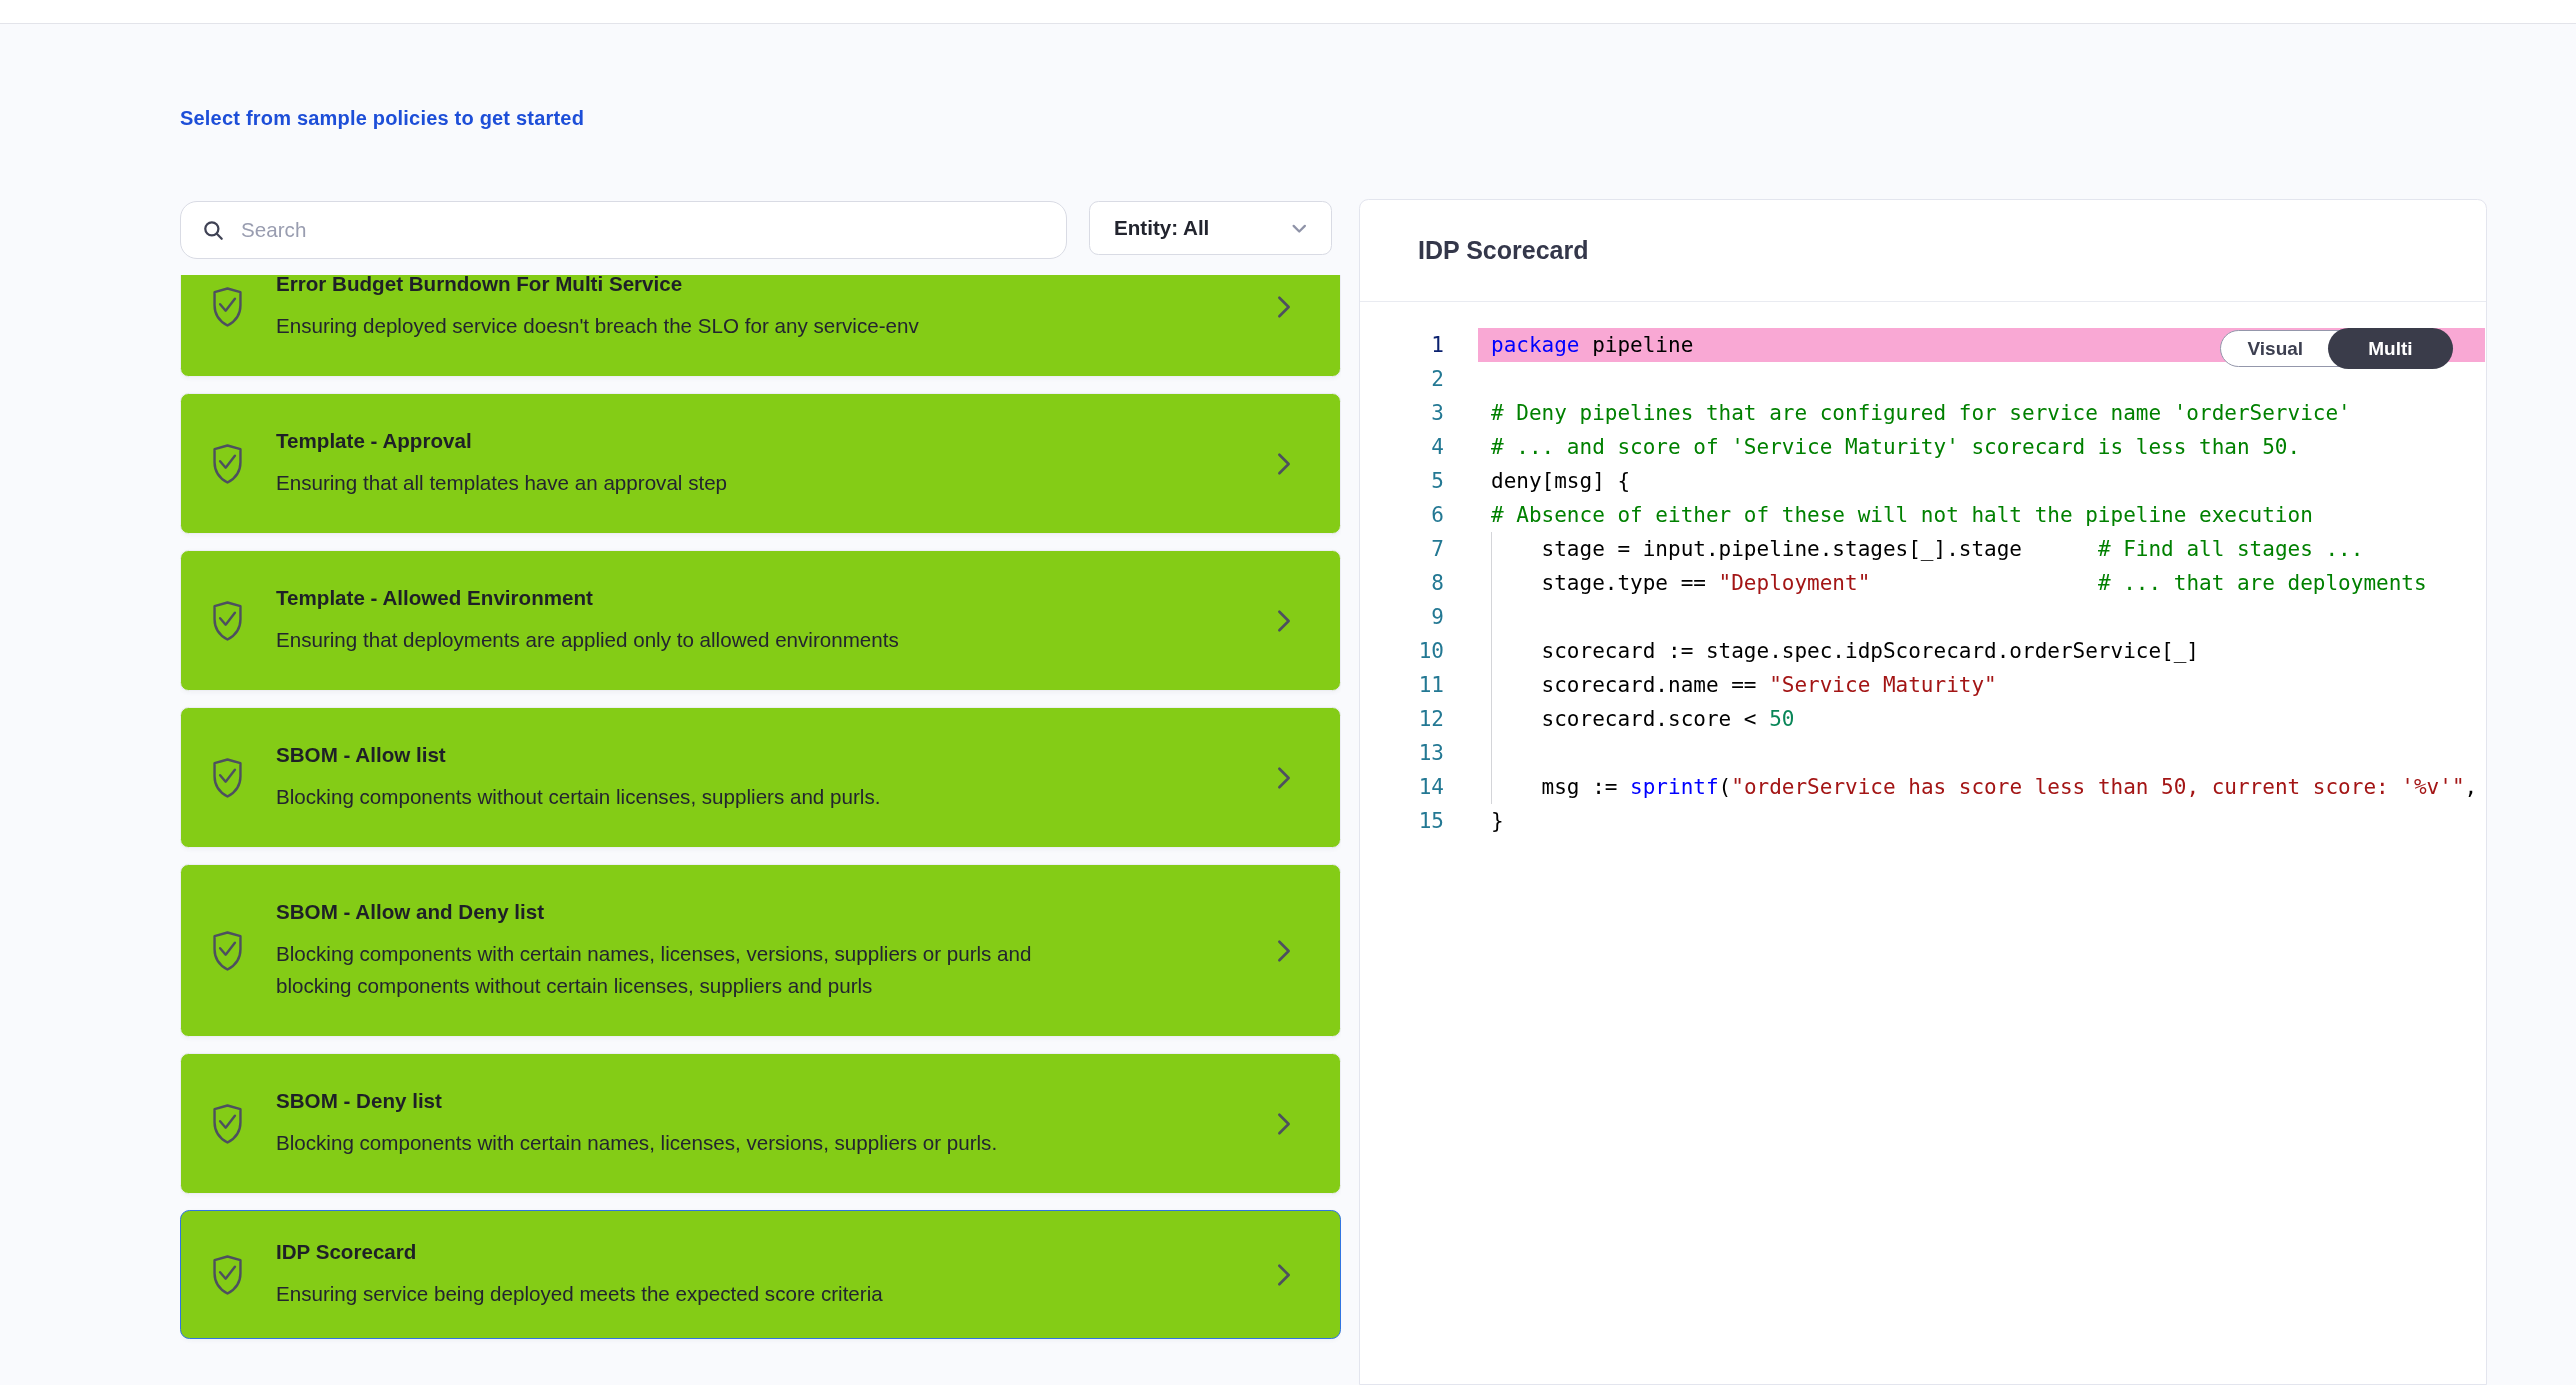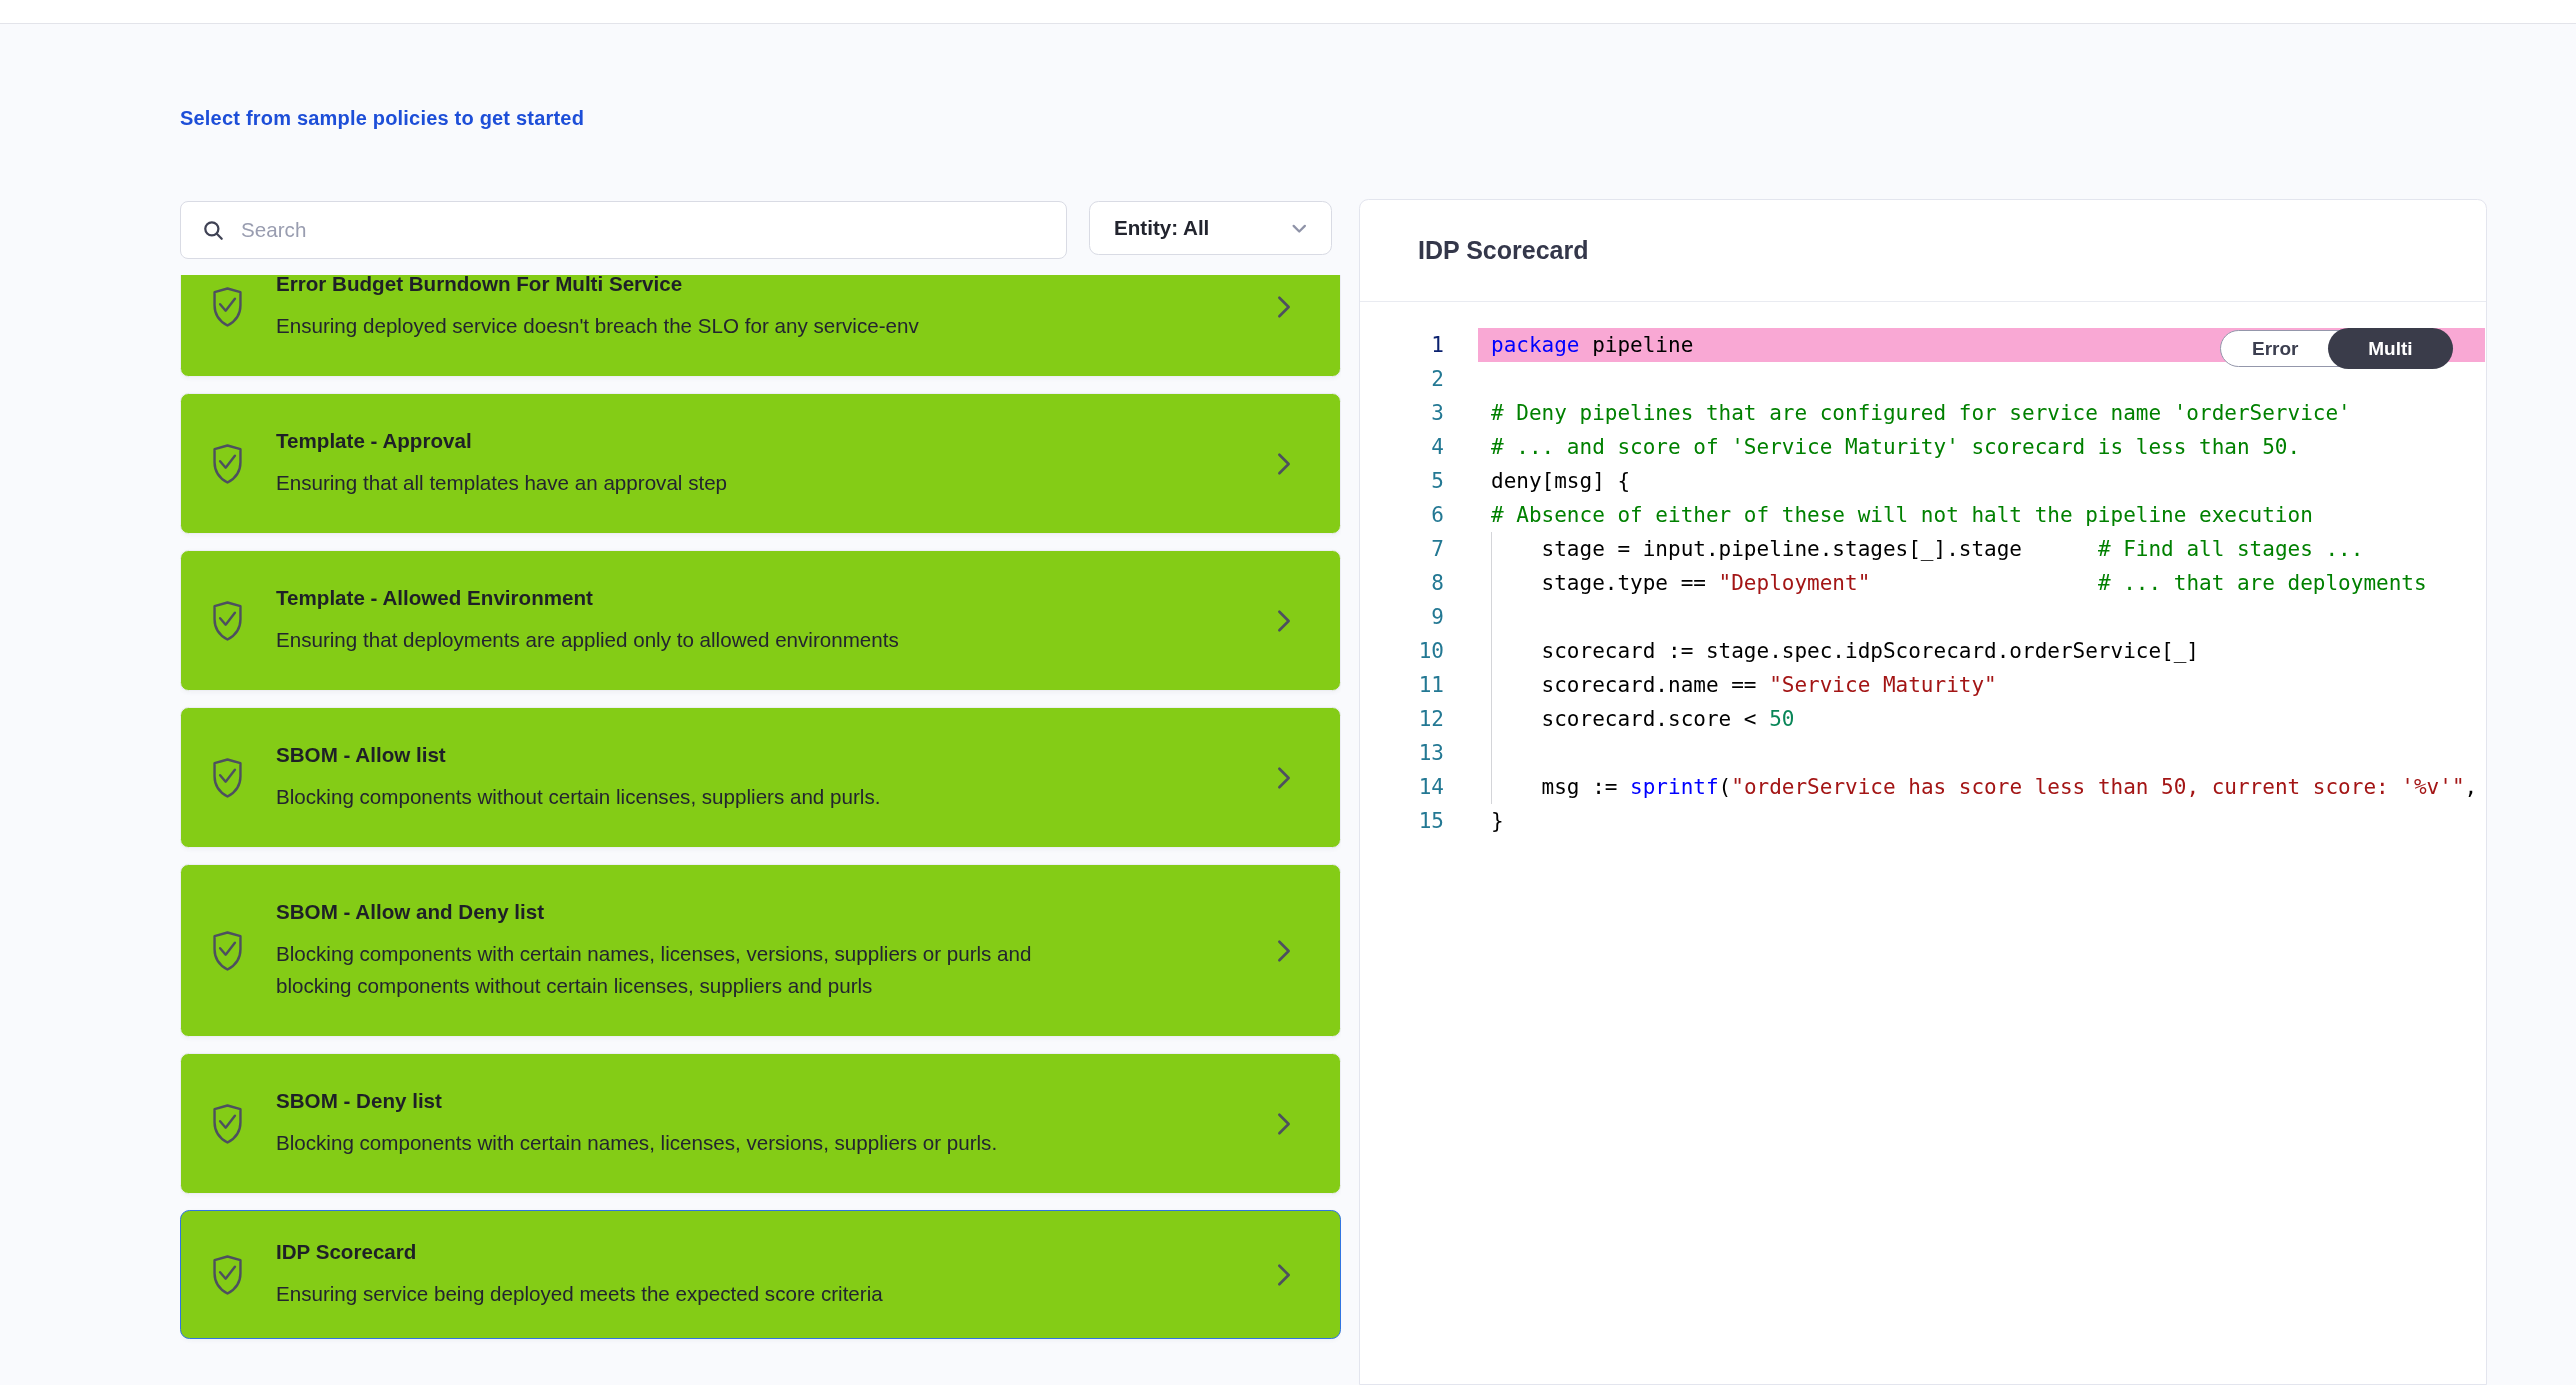--- a/index.html
+++ b/index.html
@@ -6,21 +6,21 @@
   body{
     width:2576px;height:1385px;position:relative;overflow:hidden;
     background:#f9fafd;font-family:"Liberation Sans",sans-serif;
   }
   
   .top-bar{position:absolute;left:0;top:0;width:2576px;height:22.5px;background:#ffffff;border-bottom:1.9px solid #e3e4ea;}
   
   .page-heading{position:absolute;left:180px;top:94px;font-size:20px;font-weight:700;color:#1d4ed8;letter-spacing:0.2px;}
   
   .search-box{position:absolute;left:180px;top:201px;width:887px;height:58px;background:#fff;
-    border:1.4px solid #d9dbe4;border-radius:8px;display:flex;align-items:center;gap:15px;
+    border:1.4px solid #d9dbe4;border-radius:17px;display:flex;align-items:center;gap:15px;
     padding:0 19px 0 20.6px;box-sizing:border-box;}
   .search-box input{border:none;outline:none;flex:1;font-family:"Liberation Sans",sans-serif;
     font-size:20.6px;color:#2b2d38;background:transparent;}
   .search-box input::placeholder{color:#999db0;}
   
   .entity-box{position:absolute;left:1089px;top:201px;width:243px;height:54px;background:#fff;
     border:1.4px solid #d9dbe4;border-radius:9.4px;display:flex;align-items:center;justify-content:space-between;
     padding:0 20.6px 0 24px;box-sizing:border-box;cursor:pointer;}
   .entity-label{font-size:20.6px;font-weight:600;color:#22242e;}
   
@@ -215,21 +215,21 @@
     </span>
   </div>
 </div>
 
 <div class="code-panel">
   <div class="panel-header">
     <span class="panel-title">IDP Scorecard</span>
   </div>
 
   <div class="toggle">
-    <button class="t-visual">Error</button>
+    <button class="t-visual">Visual</button>
     <button class="t-rego">Multi</button>
   </div>
 
   <div class="code-region">
     <div class="gutter">
         <div class="ln active">1</div>
         <div class="ln">2</div>
         <div class="ln">3</div>
         <div class="ln">4</div>
         <div class="ln">5</div>

